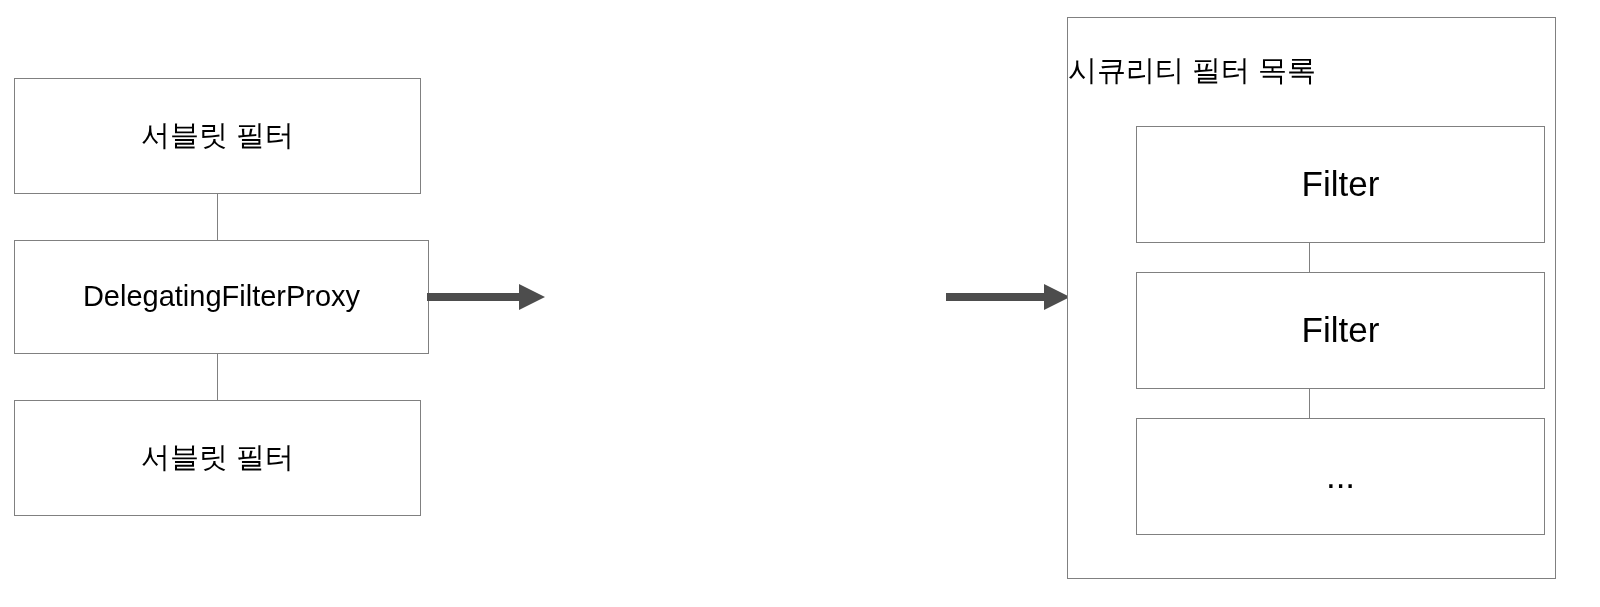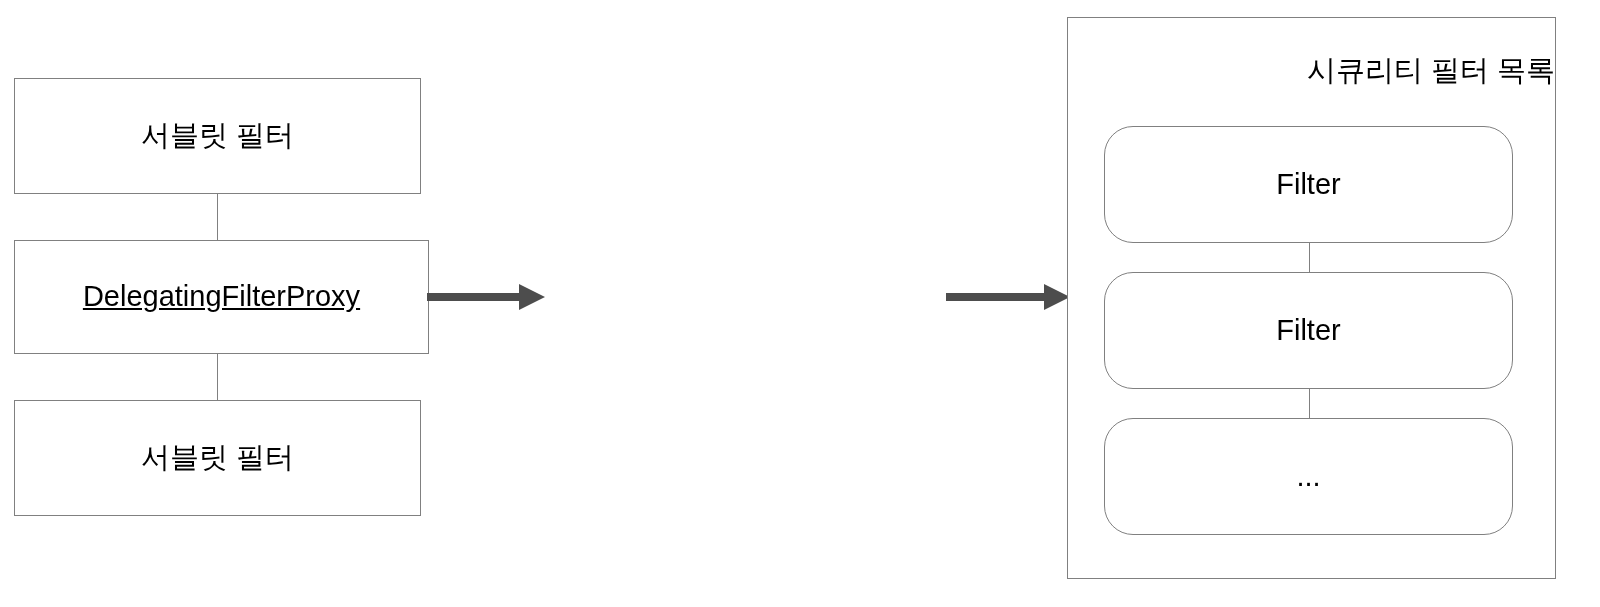--- a/index.html
+++ b/index.html
@@ -36,51 +36,49 @@
     text-align: center;
   }
   
   #servlet-filter-top {
     left: 14px;  top: 78px;  width: 407px;  height: 116px;
     font-size: 29px;
   }
   #delegating-filter-proxy {
     left: 14px;  top: 240px; width: 415px;  height: 114px;
     font-size: 29px;
-    text-decoration: underline;
   }
   #servlet-filter-bottom {
     left: 14px;  top: 400px; width: 407px;  height: 116px;
     font-size: 29px;
   }
   
   #filter-chain-proxy {
     left: 541px; top: 240px; width: 407px;  height: 114px;
     font-size: 29px;
   }
   
   #security-filter-list {
     left: 1067px; top: 17px; width: 489px; height: 562px;
     display: block;
     border: 1px solid #808080;
   }
   #security-filter-list-title {
     position: absolute;
     left: 0; top: 36px;
     width: 100%;
-    text-align: right;
+    text-align: left;
     font-size: 29px;
     white-space: nowrap;
   }
   .filter-node {
-    font-size: 29px;
-    left: 1104px;
+    font-size: 35px;
+    left: 1136px;
     width: 409px;
     height: 117px;
-    border-radius: 29px;
   }
   #filter-1 { top: 126px; }
   #filter-2 { top: 272px; }
   #filter-3 { top: 418px; }
 
   
   .vline {
     position: absolute;
     width: 1px;
     background: #808080;

